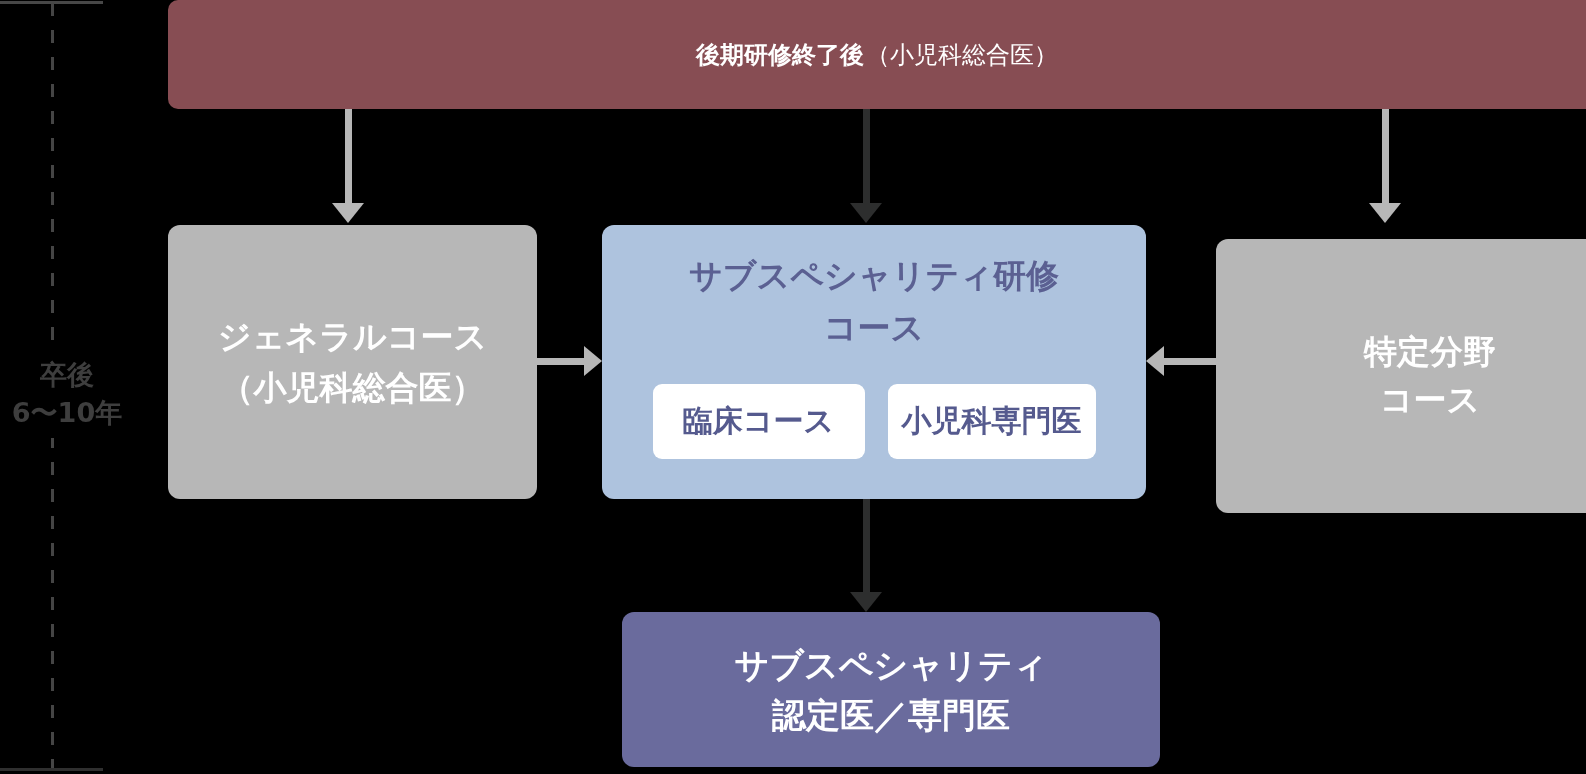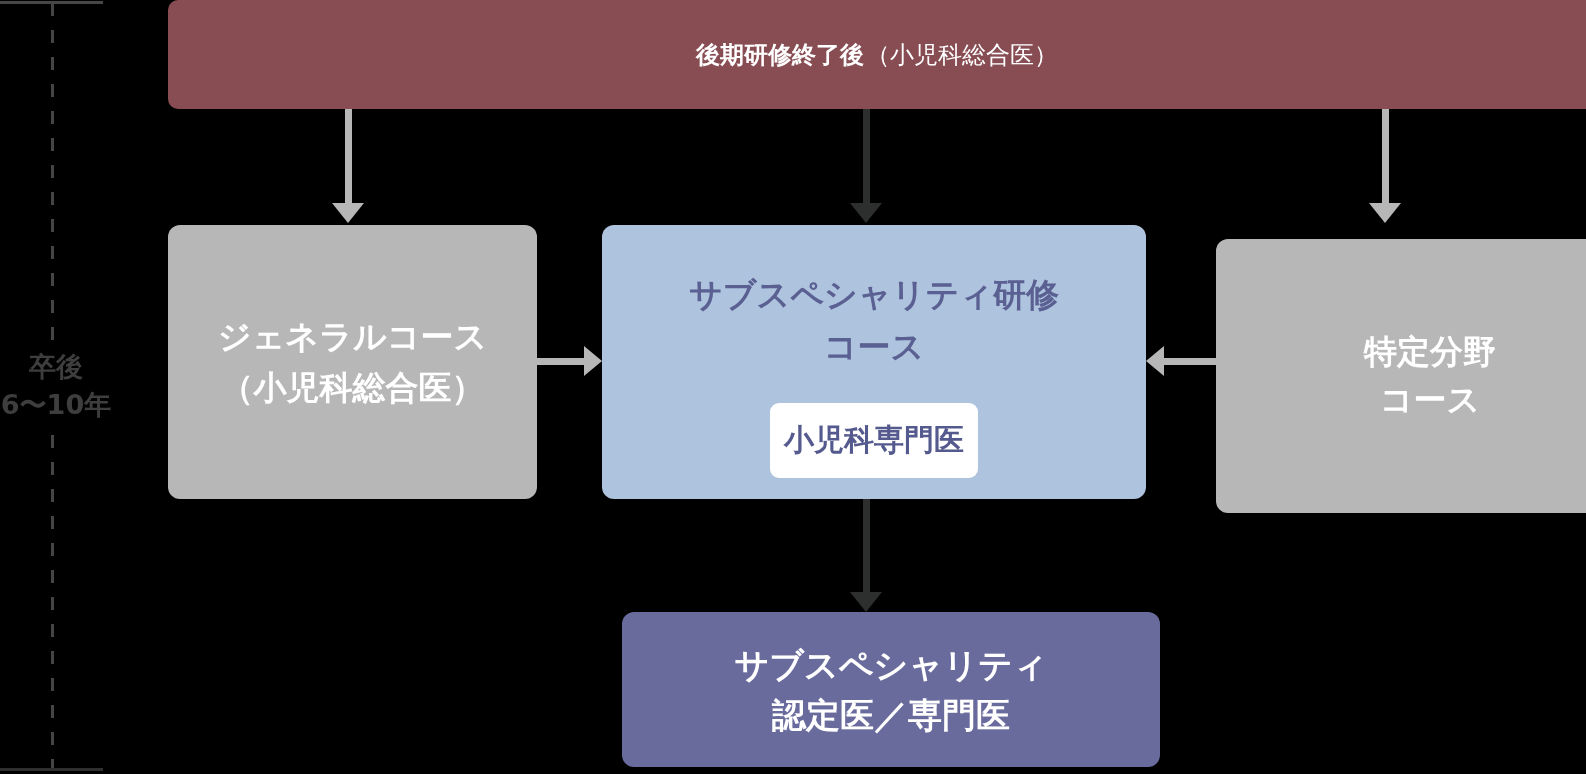--- a/index.html
+++ b/index.html
@@ -12,24 +12,24 @@
   }
   
   .tick{position:absolute;background:#474747;}
   .tick.top{left:0;top:1px;width:103px;height:3px;}
   .tick.bottom{left:0;top:768px;width:103px;height:3px;background:#2f2f2f;}
   .dashed-line{
     position:absolute;left:51px;top:3px;width:3px;height:767px;
     background:repeating-linear-gradient(to bottom,#454545 0 13px,transparent 13px 27px);
   }
   .timeline-label{
-    position:absolute;left:0;top:342px;width:112px;
+    position:absolute;left:0;top:350px;width:112px;
     background:#000;color:#3e3e3e;
     font-size:27px;line-height:38px;font-weight:600;
-    text-align:center;padding:6px 0;
+    text-align:center;padding:6px 11px;
   }
   
   .banner{
     position:absolute;left:168px;top:0;width:1418px;height:109px;
     background:#874d53;border-radius:10px 0 0 10px;
     display:flex;align-items:center;justify-content:center;
     color:#fff;font-size:24px;
   }
   .banner .b{font-weight:700;}
   .banner .r{font-weight:400;margin-left:2px;}
@@ -37,21 +37,21 @@
   .box{
     position:absolute;border-radius:12px;
     display:flex;flex-direction:column;align-items:center;justify-content:center;
     text-align:center;
   }
   .gray{background:#b7b7b7;color:#fff;font-size:33px;font-weight:600;line-height:51px;}
   .box-general{left:168px;top:225px;width:369px;height:274px;}
   .box-rotation{left:1216px;top:239px;width:428px;height:274px;border-radius:12px 0 0 12px;line-height:48px;text-align:center;}
   .box-subspec{
     left:602px;top:225px;width:544px;height:274px;
-    background:#aec3de;justify-content:flex-start;padding-top:44px;box-sizing:border-box;
+    background:#aec3de;justify-content:flex-start;padding-top:25px;box-sizing:border-box;
   }
   .box-subspec .title{color:#5b6092;font-size:33px;font-weight:700;line-height:52px;}
   .sub-options{display:flex;gap:23px;margin-top:30px;}
   .sub-option{
     background:#fff;border-radius:9px;height:75px;
     display:flex;align-items:center;justify-content:center;
     color:#555a8e;font-size:30px;font-weight:700;
   }
   .sub-option.clinical{width:212px;}
   .sub-option.grad{width:208px;}
@@ -119,20 +119,21 @@
 
   <div class="arrow-h light point-right a-general-subspec">
     <div class="shaft"></div>
     <div class="head"></div>
   </div>
 
   <div class="box box-subspec">
     <div class="title">サブスペシャリティ研修</div>
     <div class="title">コース</div>
     <div class="sub-options">
+      <div class="sub-option clinical">臨床コース</div>
       <div class="sub-option grad">小児科専門医</div>
     </div>
   </div>
 
   <div class="arrow-h light point-left a-rotation-subspec">
     <div class="shaft"></div>
     <div class="head"></div>
   </div>
 
   <div class="box gray box-rotation">

